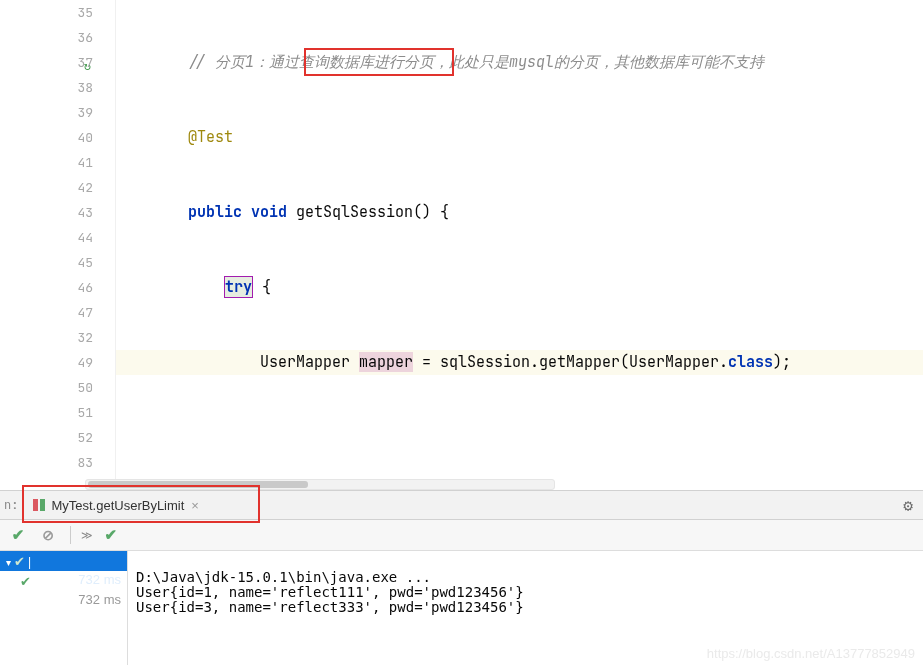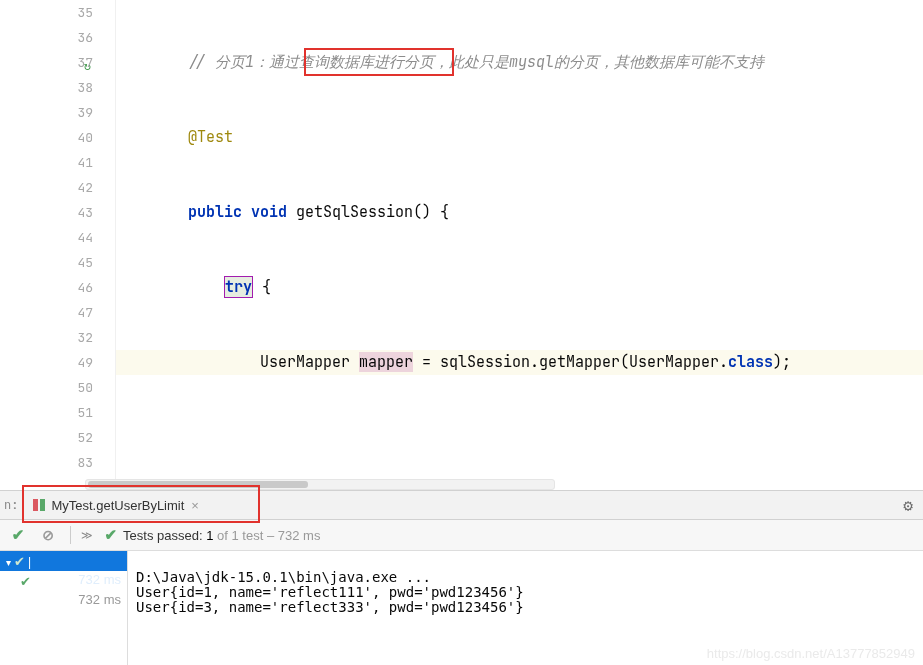--- a/index.html
+++ b/index.html
@@ -251,26 +251,20 @@
 <div class="toolbar-row">
   <span class="tb-btn">
       <span class="green-check">✔</span>
     </span>
   <span class="tb-btn">
       <span class="grey-stop">⊘</span>
     </span>
   <span style="width:1px;height:18px;background:#ccc;margin:0 4px;"></span>
   <span class="chevrons">≫</span>
   <span class="green-check" style="margin-left:6px;">✔</span>
-  <span class="tests-passed">
-    <span>Tests passed:</span>
-    <span class="count">1</span>
-    <span class="grey">of 1 test</span>
-    <span class="grey">– 732 ms</span>
-  </span>
 </div>
 
 <div class="bottom-split">
   <div class="tree-panel">
     <div class="tree-row sel">
       <span><span class="arrow">▾</span><span class="tchk">✔</span><span>|</span></span>
       <span class="timing">732 ms</span>
     </div>
     <div class="tree-row">
       <span style="padding-left:14px;"><span class="tchk">✔</span></span>

